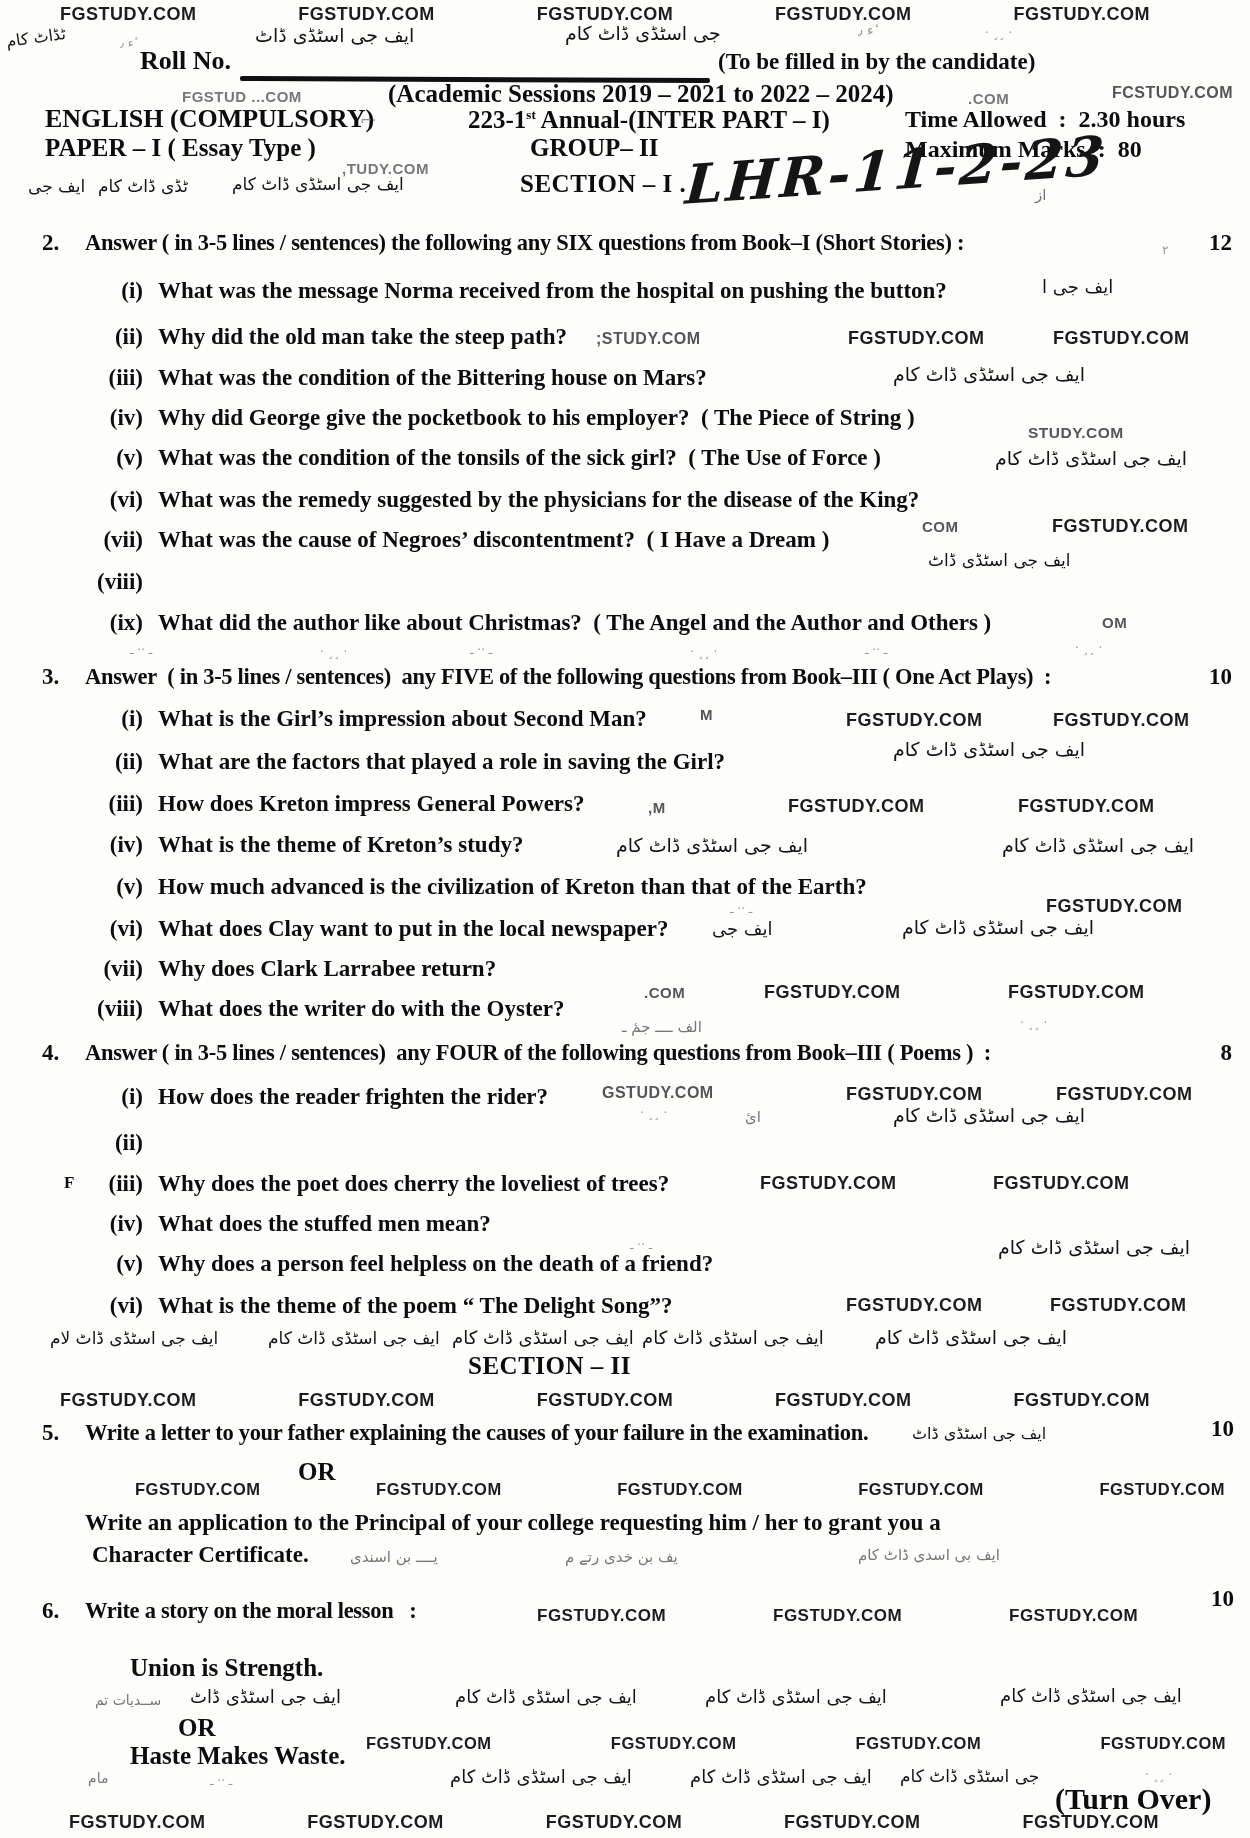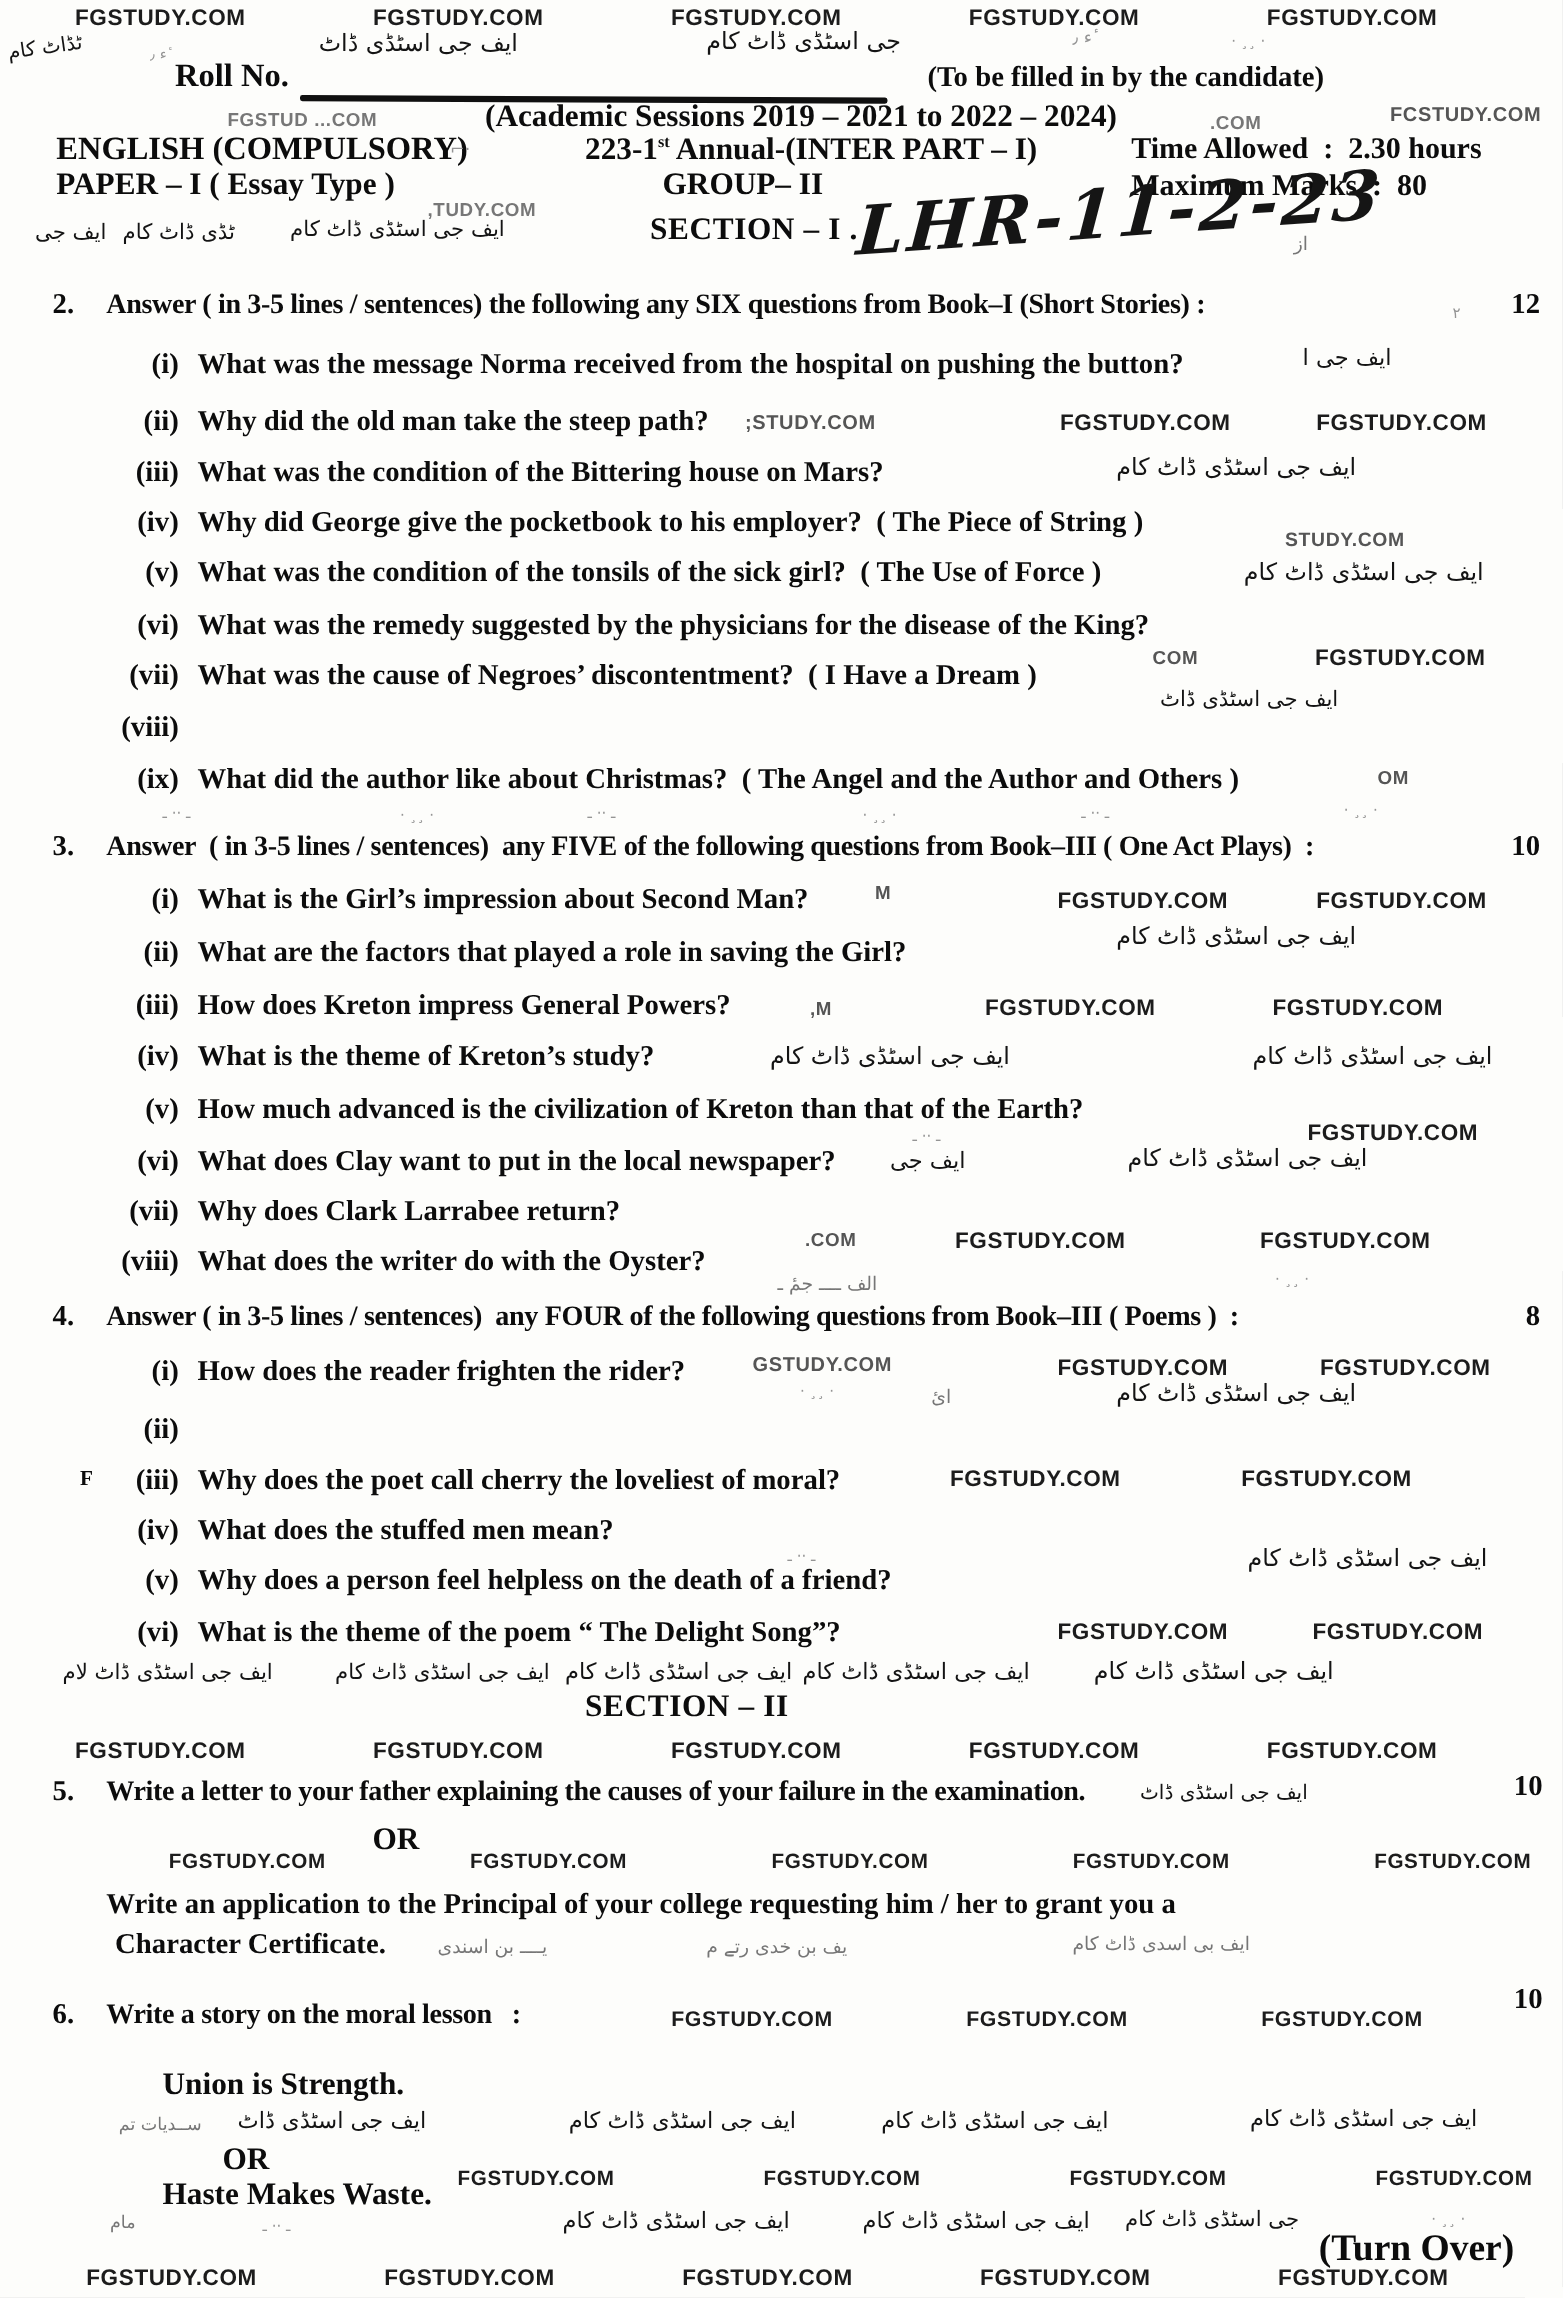--- a/index.html
+++ b/index.html
@@ -45,21 +45,21 @@
 
   <span class="ur" style="left:6px;top:28px;font-size:16px;transform:rotate(-8deg);">ٹڈاٹ کام</span>
   <span class="noise" style="left:120px;top:36px;">ء ٫ ٔ</span>
   <span class="ur" style="left:255px;top:24px;">ایف جی اسٹڈی ڈاٹ</span>
   <span class="ur" style="left:565px;top:22px;">جی اسٹڈی ڈاٹ کام</span>
   <span class="noise" style="left:858px;top:22px;font-size:14px;">ء ٫ ٔ</span>
   <span class="noise" style="left:985px;top:26px;">· ¸¸ ·</span>
 
   <span class="t" style="left:140px;top:46px;font-size:26px;">Roll No.</span>
   <div class="line" style="left:240px;top:77px;width:470px;height:5px;transform:rotate(0.25deg);"></div>
-  <span class="t" style="left:718px;top:49px;font-size:23px;margin-left:24px;">(To be filled in by the candidate)</span>
+  <span class="t" style="left:718px;top:49px;font-size:23px;">(To be filled in by the candidate)</span>
 
   <span class="wm dim" style="left:182px;top:88px;font-size:15px;">FGSTUD ...COM</span>
   <span class="t" style="left:388px;top:80px;font-size:25px;">(Academic Sessions 2019 – 2021 to 2022 – 2024)</span>
   <span class="wm dim" style="left:968px;top:90px;font-size:15px;">.COM</span>
   <span class="wm faint" style="left:1112px;top:84px;font-size:16px;">FCSTUDY.COM</span>
 
   <span class="t" style="left:45px;top:104px;font-size:26px;">ENGLISH (COMPULSORY)</span>
   <span class="noise" style="left:360px;top:112px;font-size:14px;">⌐·</span>
   <span class="t" style="left:468px;top:106px;font-size:25px;"><span>223-1</span><span class="sup">st</span><span> Annual-(INTER PART – I)</span></span>
   <span class="t" style="left:905px;top:106px;font-size:24px;">Time Allowed  :  2.30 hours</span>
@@ -225,21 +225,21 @@
   <span class="noise" style="left:640px;top:1106px;">· ¸¸ ·</span>
   <span class="ur faint" style="left:745px;top:1108px;font-size:15px;">ایٔ</span>
   <span class="ur" style="left:893px;top:1104px;">ایف جی اسٹڈی ڈاٹ کام</span>
 
   <div class="sq" style="top:1130px;">
       <span class="sn t">(ii)</span>
     </div>
 
   <div class="sq" style="top:1171px;">
       <span class="sn t">(iii)</span>
-      <span class="st t">Why does the poet call cherry the loveliest of moral?</span>
+      <span class="st t">Why does the poet does cherry the loveliest of trees?</span>
     </div>
   <span class="t" style="left:64px;top:1173px;font-size:17px;">F</span>
   <span class="wm" style="left:760px;top:1173px;">FGSTUDY.COM</span>
   <span class="wm" style="left:993px;top:1173px;">FGSTUDY.COM</span>
 
   <div class="sq" style="top:1211px;">
       <span class="sn t">(iv)</span>
       <span class="st t">What does the stuffed men mean?</span>
     </div>
   <span class="noise" style="left:630px;top:1238px;">ـ ·· ـ</span>

